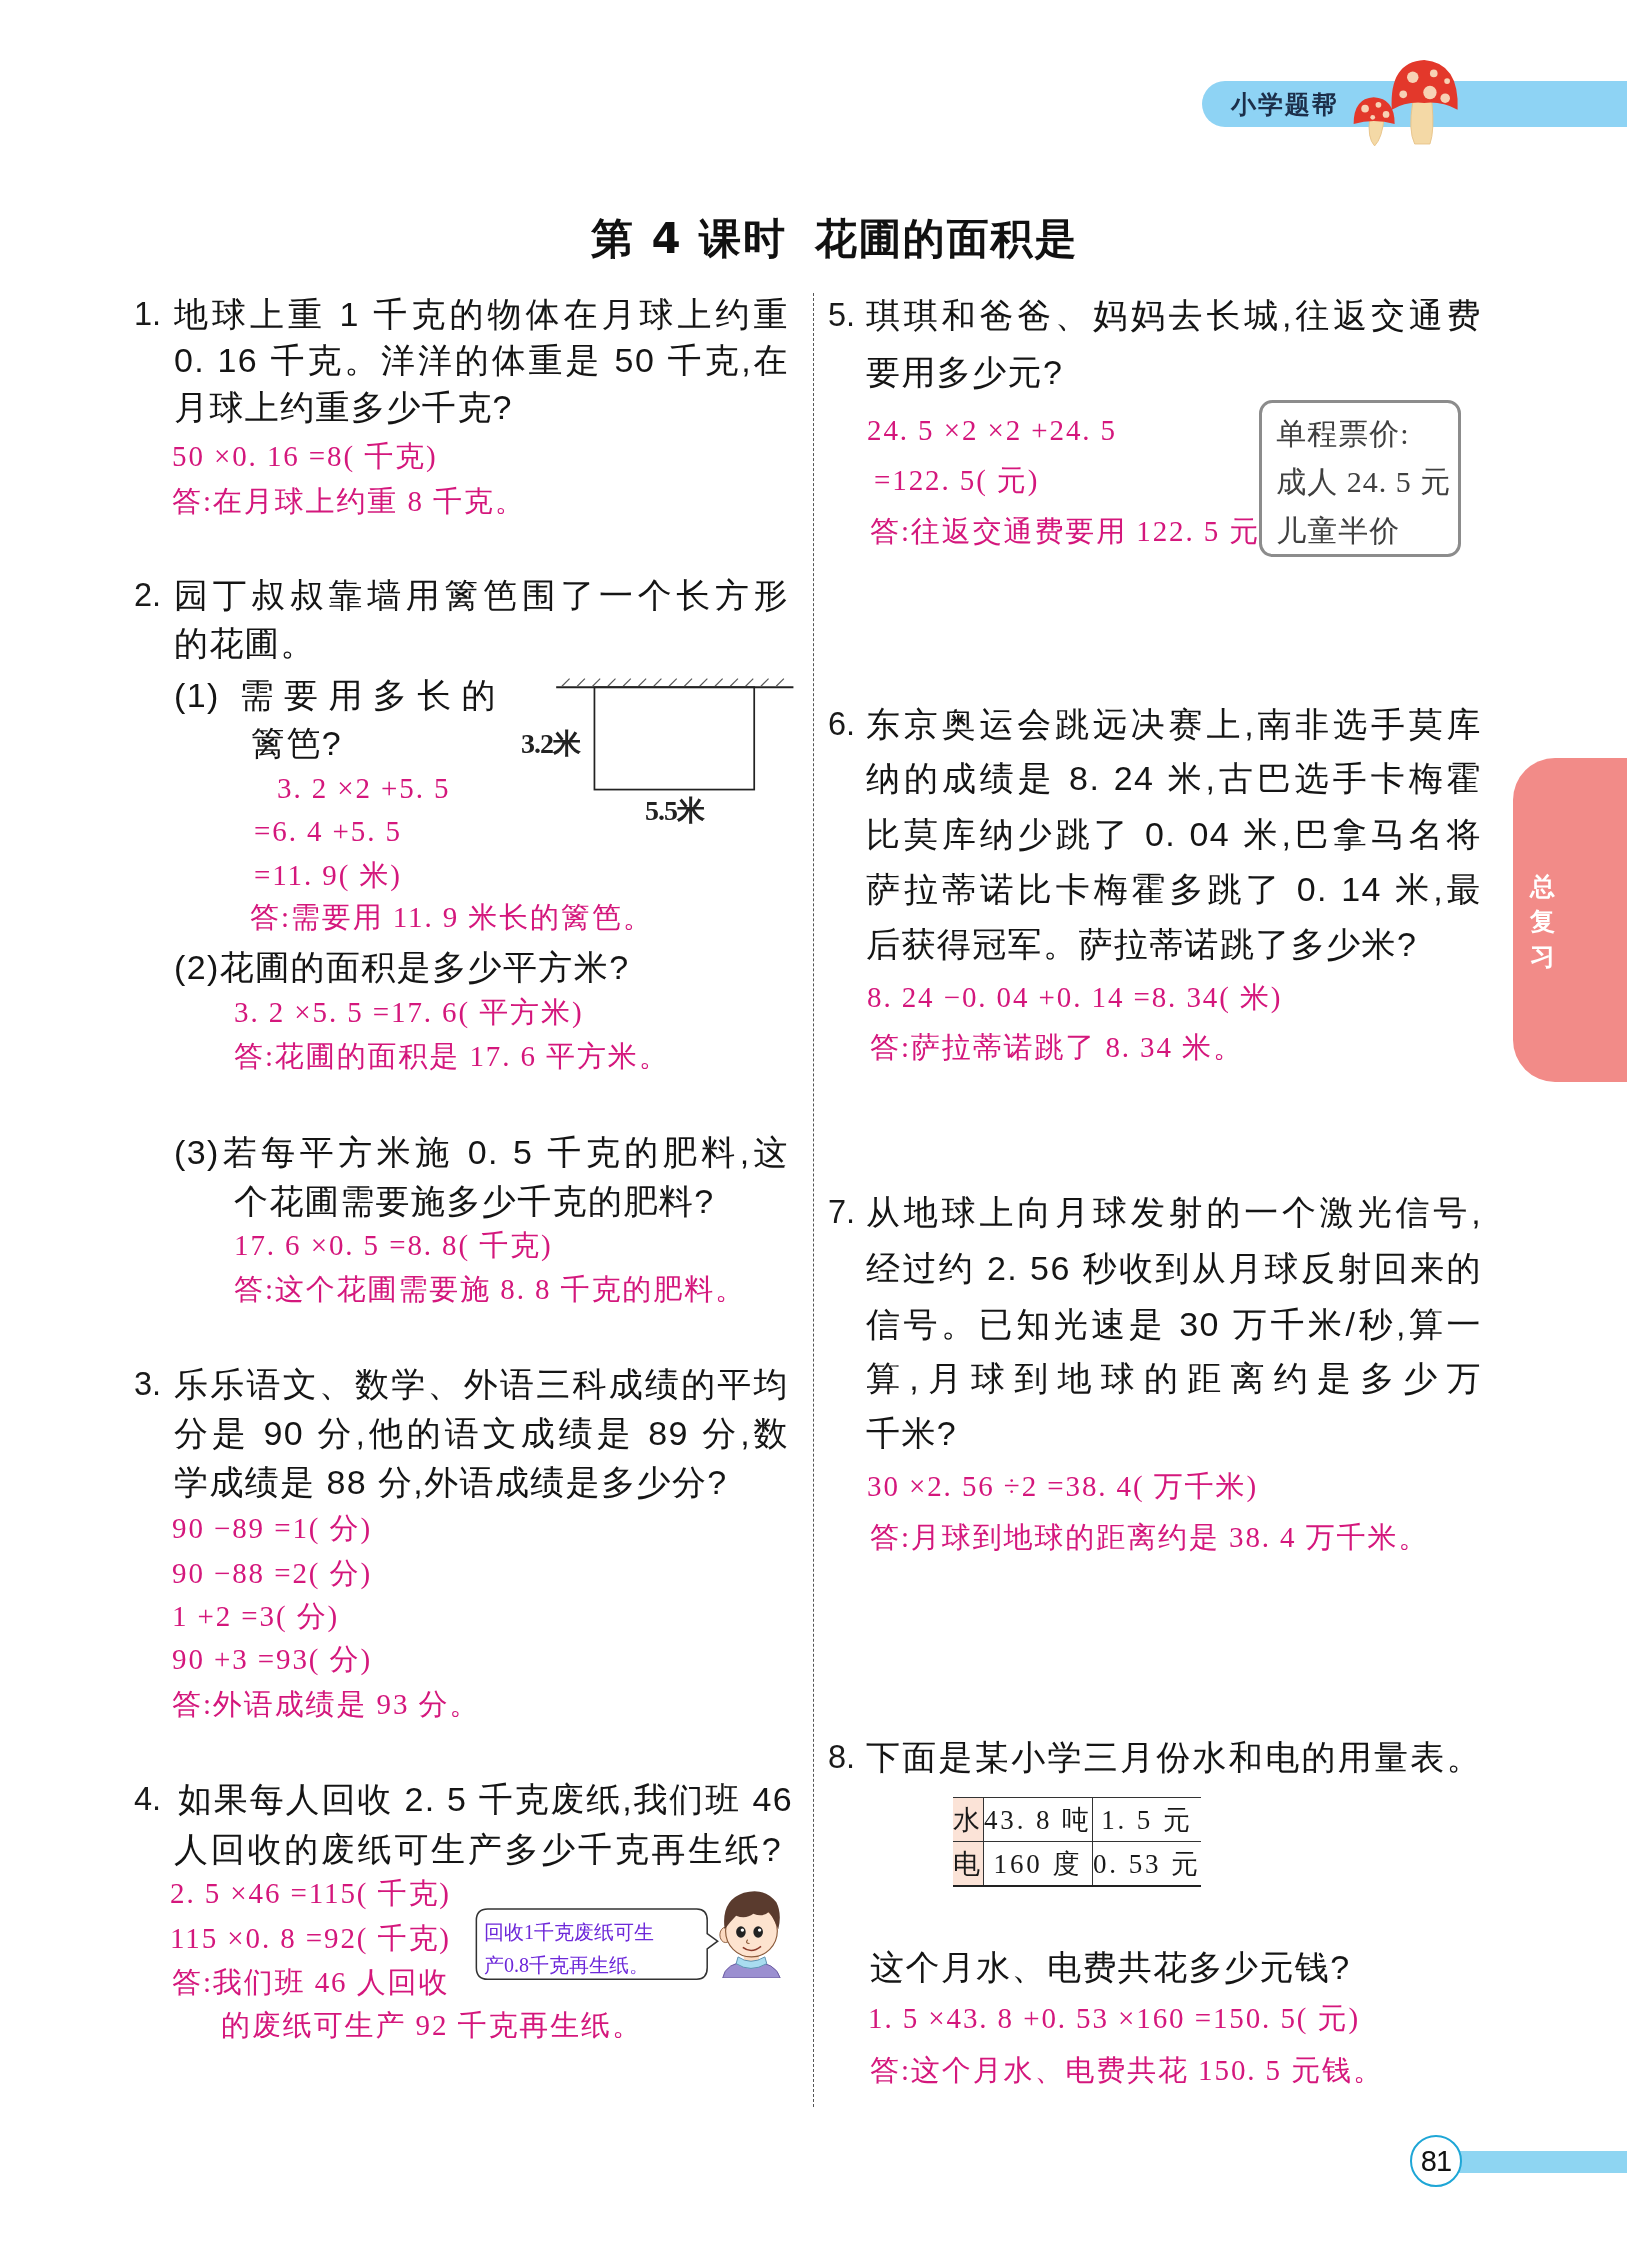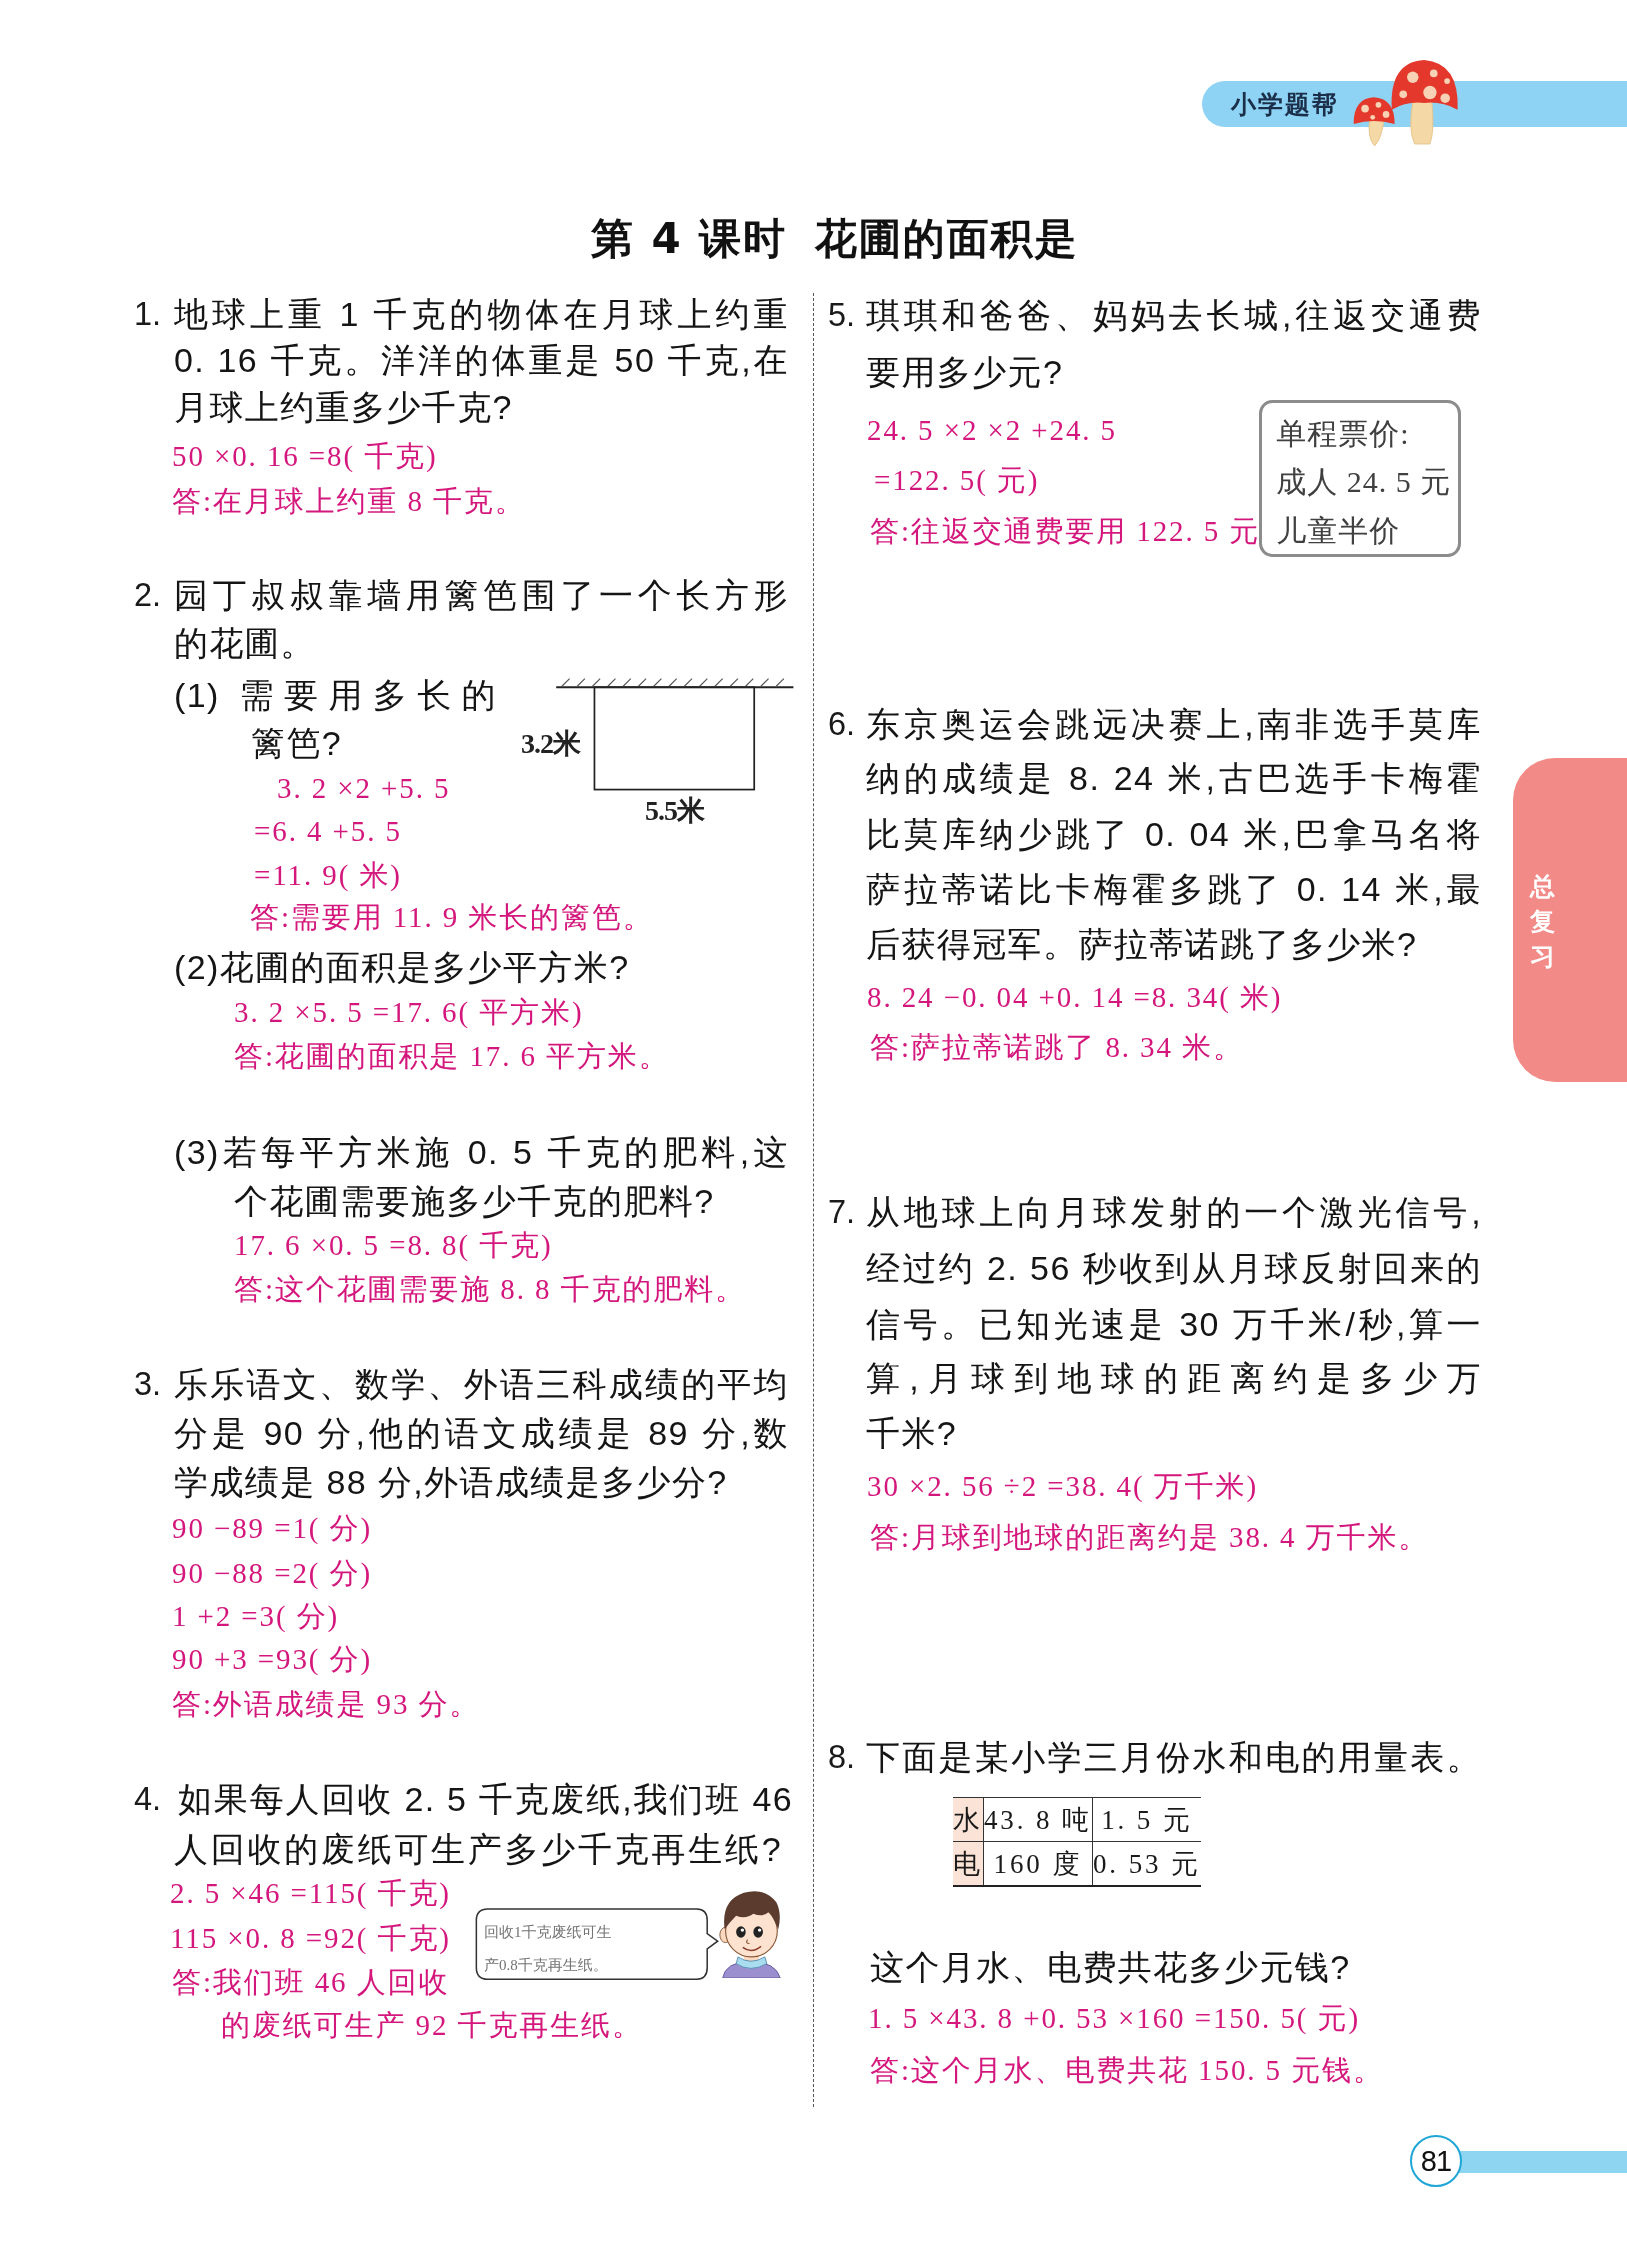--- a/index.html
+++ b/index.html
@@ -97,21 +97,21 @@
   .note-line {
     position: absolute; left: 14.3px;
     font-family: "Liberation Serif", "DejaVu Serif", serif;
     font-size: 30px; line-height: 38px; color: #404040; white-space: nowrap;
     letter-spacing: 1px;
   }
   
   .bubble-text {
     position: absolute; left: 484px; top: 1916px;
     font-family: "Liberation Serif", "DejaVu Serif", serif;
-    font-size: 15px; line-height: 32.5px; color: #737373; white-space: nowrap;
+    font-size: 20px; line-height: 32.5px; color: #6d28d9; white-space: nowrap;
   }
   .bubble-text div { height: 32.5px; }
   
   table.usage {
     position: absolute; left: 953px; top: 1797px;
     border-collapse: collapse;
     font-family: "Liberation Serif", "DejaVu Serif", serif;
     font-size: 27px; color: #1a1a1a;
   }
   table.usage th, table.usage td {

